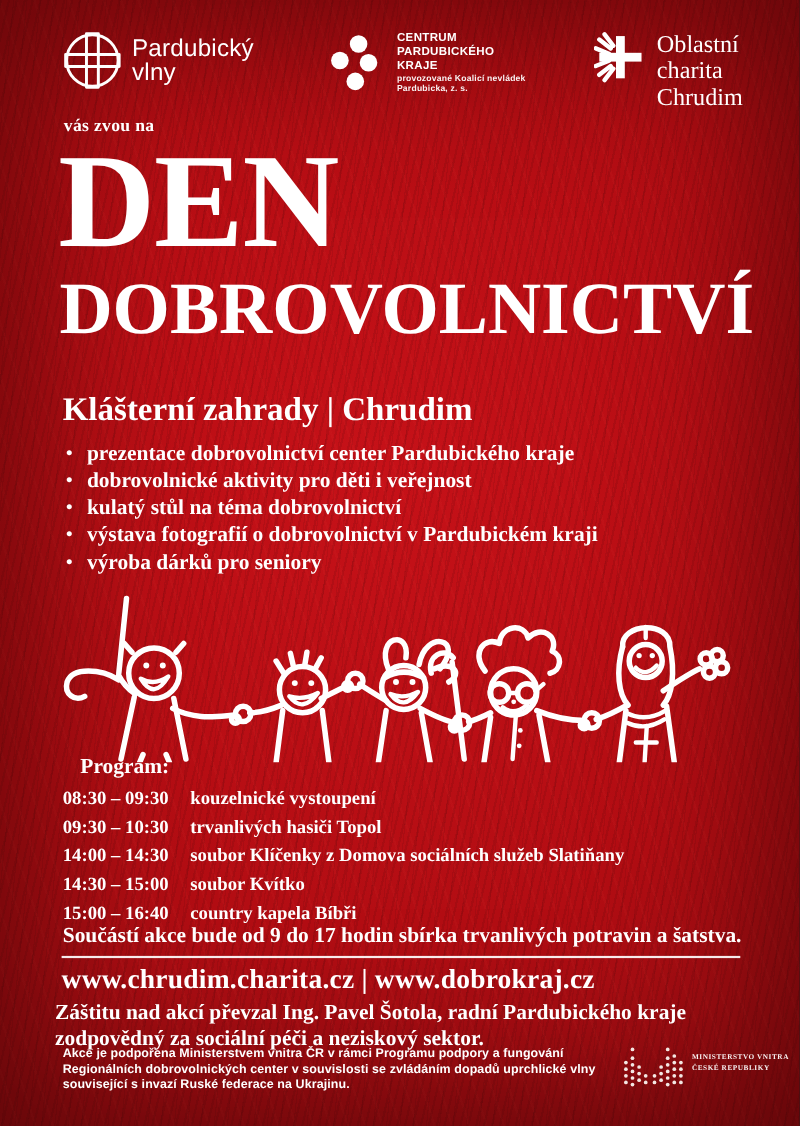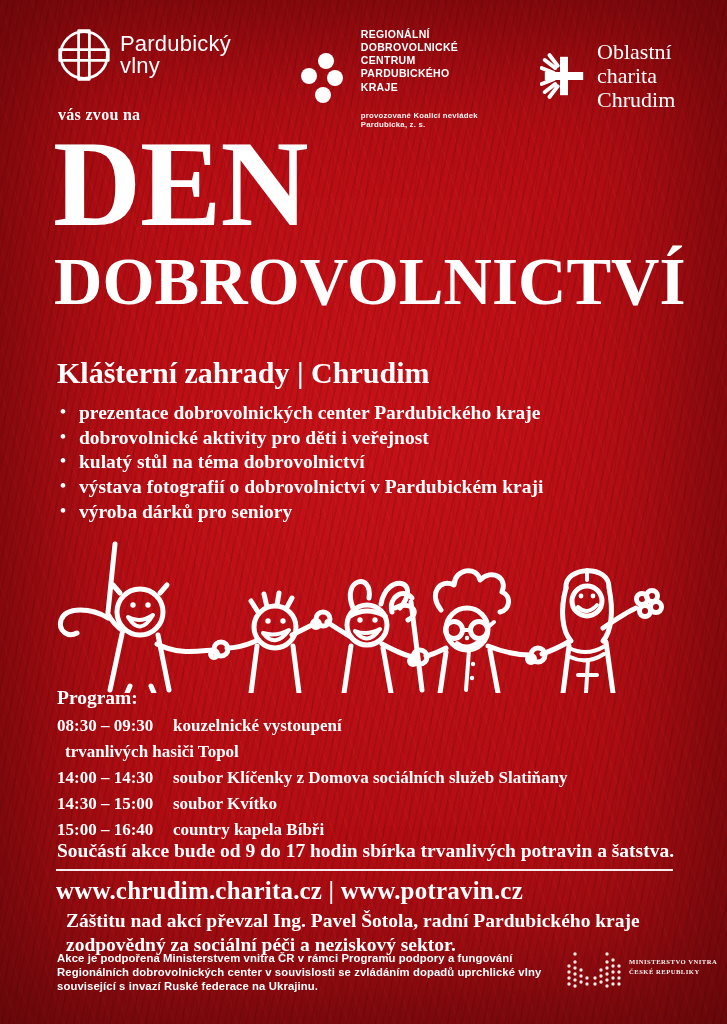--- a/index.html
+++ b/index.html
@@ -16,45 +16,45 @@
     box-shadow: inset 0 0 140px 30px rgba(40,0,0,0.5);
   }
   .abs{position:absolute;}
   .b{font-weight:bold;}
   .sans{font-family:"Liberation Sans", sans-serif;}
 
   
   .logo-row{top:28px;left:57px;right:45px;height:64px;}
   .pk-text{font-size:22px;line-height:1.02;font-weight:400;letter-spacing:0.2px;}
   .rdc-text{font-size:10.5px;line-height:1.25;font-weight:bold;letter-spacing:0.3px;}
-  .rdc-tag{font-size:7.8px;font-weight:bold;margin-top:17px;letter-spacing:0.2px;opacity:.95;}
+  .rdc-tag{font-size:7.8px;font-weight:bold;margin-top:0;letter-spacing:0.2px;opacity:.95;}
   .ch-text{font-size:22px;line-height:1.1;font-weight:400;}
 
   .intro{top:106px;left:58px;font-size:16px;letter-spacing:0.3px;}
   .title1{top:128px;left:53px;font-size:122px;line-height:0.92;letter-spacing:-1px;}
   .title2{top:243px;left:54px;font-size:67px;letter-spacing:0px;}
   .datetime{top:318px;left:57px;font-size:30px;}
   .location{top:356px;left:57px;font-size:30px;}
 
   .bullets{top:401px;left:58px;width:560px;list-style:none;margin:0;padding:0;}
   .bullets li{font-size:19.5px;font-weight:bold;line-height:24.7px;position:relative;padding-left:21px;}
   .bullets li .dot{position:absolute;left:2px;top:-1px;font-size:17px;}
 
   .doodle{top:538px;left:50px;}
 
-  .program-heading{top:687px;left:57px;font-size:19.5px;}
+  .program-heading{top:687px;left:73px;font-size:19.5px;}
   .program{top:713px;left:57px;width:620px;}
   .prow{display:flex;font-size:17px;font-weight:bold;line-height:25.9px;}
   .ptime{width:108px;flex:0 0 108px;}
   .pact{padding-left:8px;}
 
   .note{top:840px;left:57px;font-size:19.5px;}
   .rule{top:869px;left:56px;width:617px;height:2px;background:rgba(255,255,255,0.92);}
   .websites{top:877px;left:56px;font-size:25px;letter-spacing:0.2px;}
-  .patronage{top:909px;left:66px;width:620px;font-size:19.5px;line-height:23.5px;}
+  .patronage{top:909px;left:50px;width:620px;font-size:19.5px;line-height:23.5px;}
   .funding{top:952px;left:57px;width:505px;font-size:11.3px;line-height:13.8px;letter-spacing:0.1px;}
   .ministry{top:948px;left:566px;display:flex;align-items:flex-start;gap:7px;}
   .ministry-text{font-size:6.6px;line-height:1.45;font-weight:bold;letter-spacing:0.5px;margin-top:9px;opacity:.95;}
 
   svg{display:block;}
   .stroke{stroke:#fff;fill:none;stroke-width:5;stroke-linecap:round;stroke-linejoin:round;}
   .stroke-thin{stroke:#fff;fill:none;stroke-width:4;stroke-linecap:round;stroke-linejoin:round;}
   .fillw{fill:#fff;stroke:none;}
 </style>
 </head>
@@ -80,27 +80,26 @@
     <div style="display:flex;gap:10px;align-items:center;margin-left:68px;">
       <span>
         <svg width="52" height="52" viewBox="0 0 52 52">
           <circle cx="27" cy="9" r="8" class="fillw"></circle>
           <circle cx="10" cy="24" r="8" class="fillw"></circle>
           <circle cx="36" cy="26" r="8" class="fillw"></circle>
           <circle cx="24" cy="43" r="8" class="fillw"></circle>
         </svg>
       </span>
       <span class="sans">
-        <span class="rdc-text" style="display:block;">REGIONÁLNÍ DOBROVOLNICKÉ</span>
         <span class="rdc-text" style="display:block;">CENTRUM PARDUBICKÉHO KRAJE</span>
         <span class="rdc-tag" style="display:block;">provozované Koalicí nevládek Pardubicka, z. s.</span>
       </span>
     </div>
 
-    <div style="display:flex;gap:9px;align-items:center;margin-left:62px;margin-top:12px;">
+    <div style="display:flex;gap:9px;align-items:flex-start;margin-left:62px;margin-top:0;">
       <span>
         <svg width="48" height="48" viewBox="0 0 60 60">
           <rect x="25" y="6" width="10" height="48" class="fillw"></rect>
           <rect x="6" y="25" width="48" height="10" class="fillw"></rect>
           <path d="M6,10 L19,20 M2,20 L17,26 M12,4 L22,17" class="stroke-thin" style="stroke-width:5"></path>
           <path d="M6,50 L19,40 M2,40 L17,34 M12,56 L22,43" class="stroke-thin" style="stroke-width:5"></path>
         </svg>
       </span>
       <span class="ch-text">
         <span style="display:block;">Oblastní charita</span>
@@ -108,21 +107,21 @@
       </span>
     </div>
   </div>
 
   <div class="abs intro b">vás zvou na</div>
   <div class="abs title2 b">DOBROVOLNICTVÍ</div>
   <div class="abs title1 b">DEN</div>
   <div class="abs location b">Klášterní zahrady | Chrudim</div>
 
   <ul class="abs bullets">
-    <li><span class="dot">•</span><span>prezentace dobrovolnických center Pardubického kraje</span></li>
+    <li><span class="dot">•</span><span>prezentace dobrovolnictví center Pardubického kraje</span></li>
     <li><span class="dot">•</span><span>dobrovolnické aktivity pro děti i veřejnost</span></li>
     <li><span class="dot">•</span><span>kulatý stůl na téma dobrovolnictví</span></li>
     <li><span class="dot">•</span><span>výstava fotografií o dobrovolnictví v Pardubickém kraji</span></li>
     <li><span class="dot">•</span><span>výroba dárků pro seniory</span></li>
   </ul>
 
   <div class="abs doodle">
     <svg width="630" height="155" viewBox="0 0 630 155">
       <g class="stroke">
 
@@ -207,39 +206,40 @@
     </svg>
   </div>
 
   <div class="abs program-heading b">Program:</div>
   <div class="abs program">
     <div class="prow">
       <span class="ptime">08:30 – 09:30</span>
       <span class="pact">kouzelnické vystoupení</span>
     </div>
     <div class="prow">
+      <span class="ptime">09:30 – 10:30</span>
       <span class="pact">trvanlivých hasiči Topol</span>
     </div>
     <div class="prow">
       <span class="ptime">14:00 – 14:30</span>
       <span class="pact">soubor Klíčenky z Domova sociálních služeb Slatiňany</span>
     </div>
     <div class="prow">
       <span class="ptime">14:30 – 15:00</span>
       <span class="pact">soubor Kvítko</span>
     </div>
     <div class="prow">
       <span class="ptime">15:00 – 16:40</span>
       <span class="pact">country kapela Bíbři</span>
     </div>
   </div>
 
   <div class="abs note b">Součástí akce bude od 9 do 17 hodin sbírka trvanlivých potravin a šatstva.</div>
   <div class="abs rule"></div>
-  <div class="abs websites b">www.chrudim.charita.cz | www.potravin.cz</div>
+  <div class="abs websites b">www.chrudim.charita.cz | www.dobrokraj.cz</div>
   <div class="abs patronage b">Záštitu nad akcí převzal Ing. Pavel Šotola, radní Pardubického kraje zodpovědný za sociální péči a neziskový sektor.</div>
   <div class="abs funding sans b">Akce je podpořena Ministerstvem vnitra ČR v rámci Programu podpory a fungování Regionálních dobrovolnických center v souvislosti se zvládáním dopadů uprchlické vlny související s invazí Ruské federace na Ukrajinu.</div>
 
   <div class="abs ministry">
     <span>
       <svg width="56" height="44" viewBox="0 0 56 44">
         <g fill="#f3e7e3">
           <circle cx="3" cy="18" r="1.7"></circle>
             <circle cx="3" cy="24" r="1.7"></circle>
             <circle cx="3" cy="30" r="1.7"></circle>

